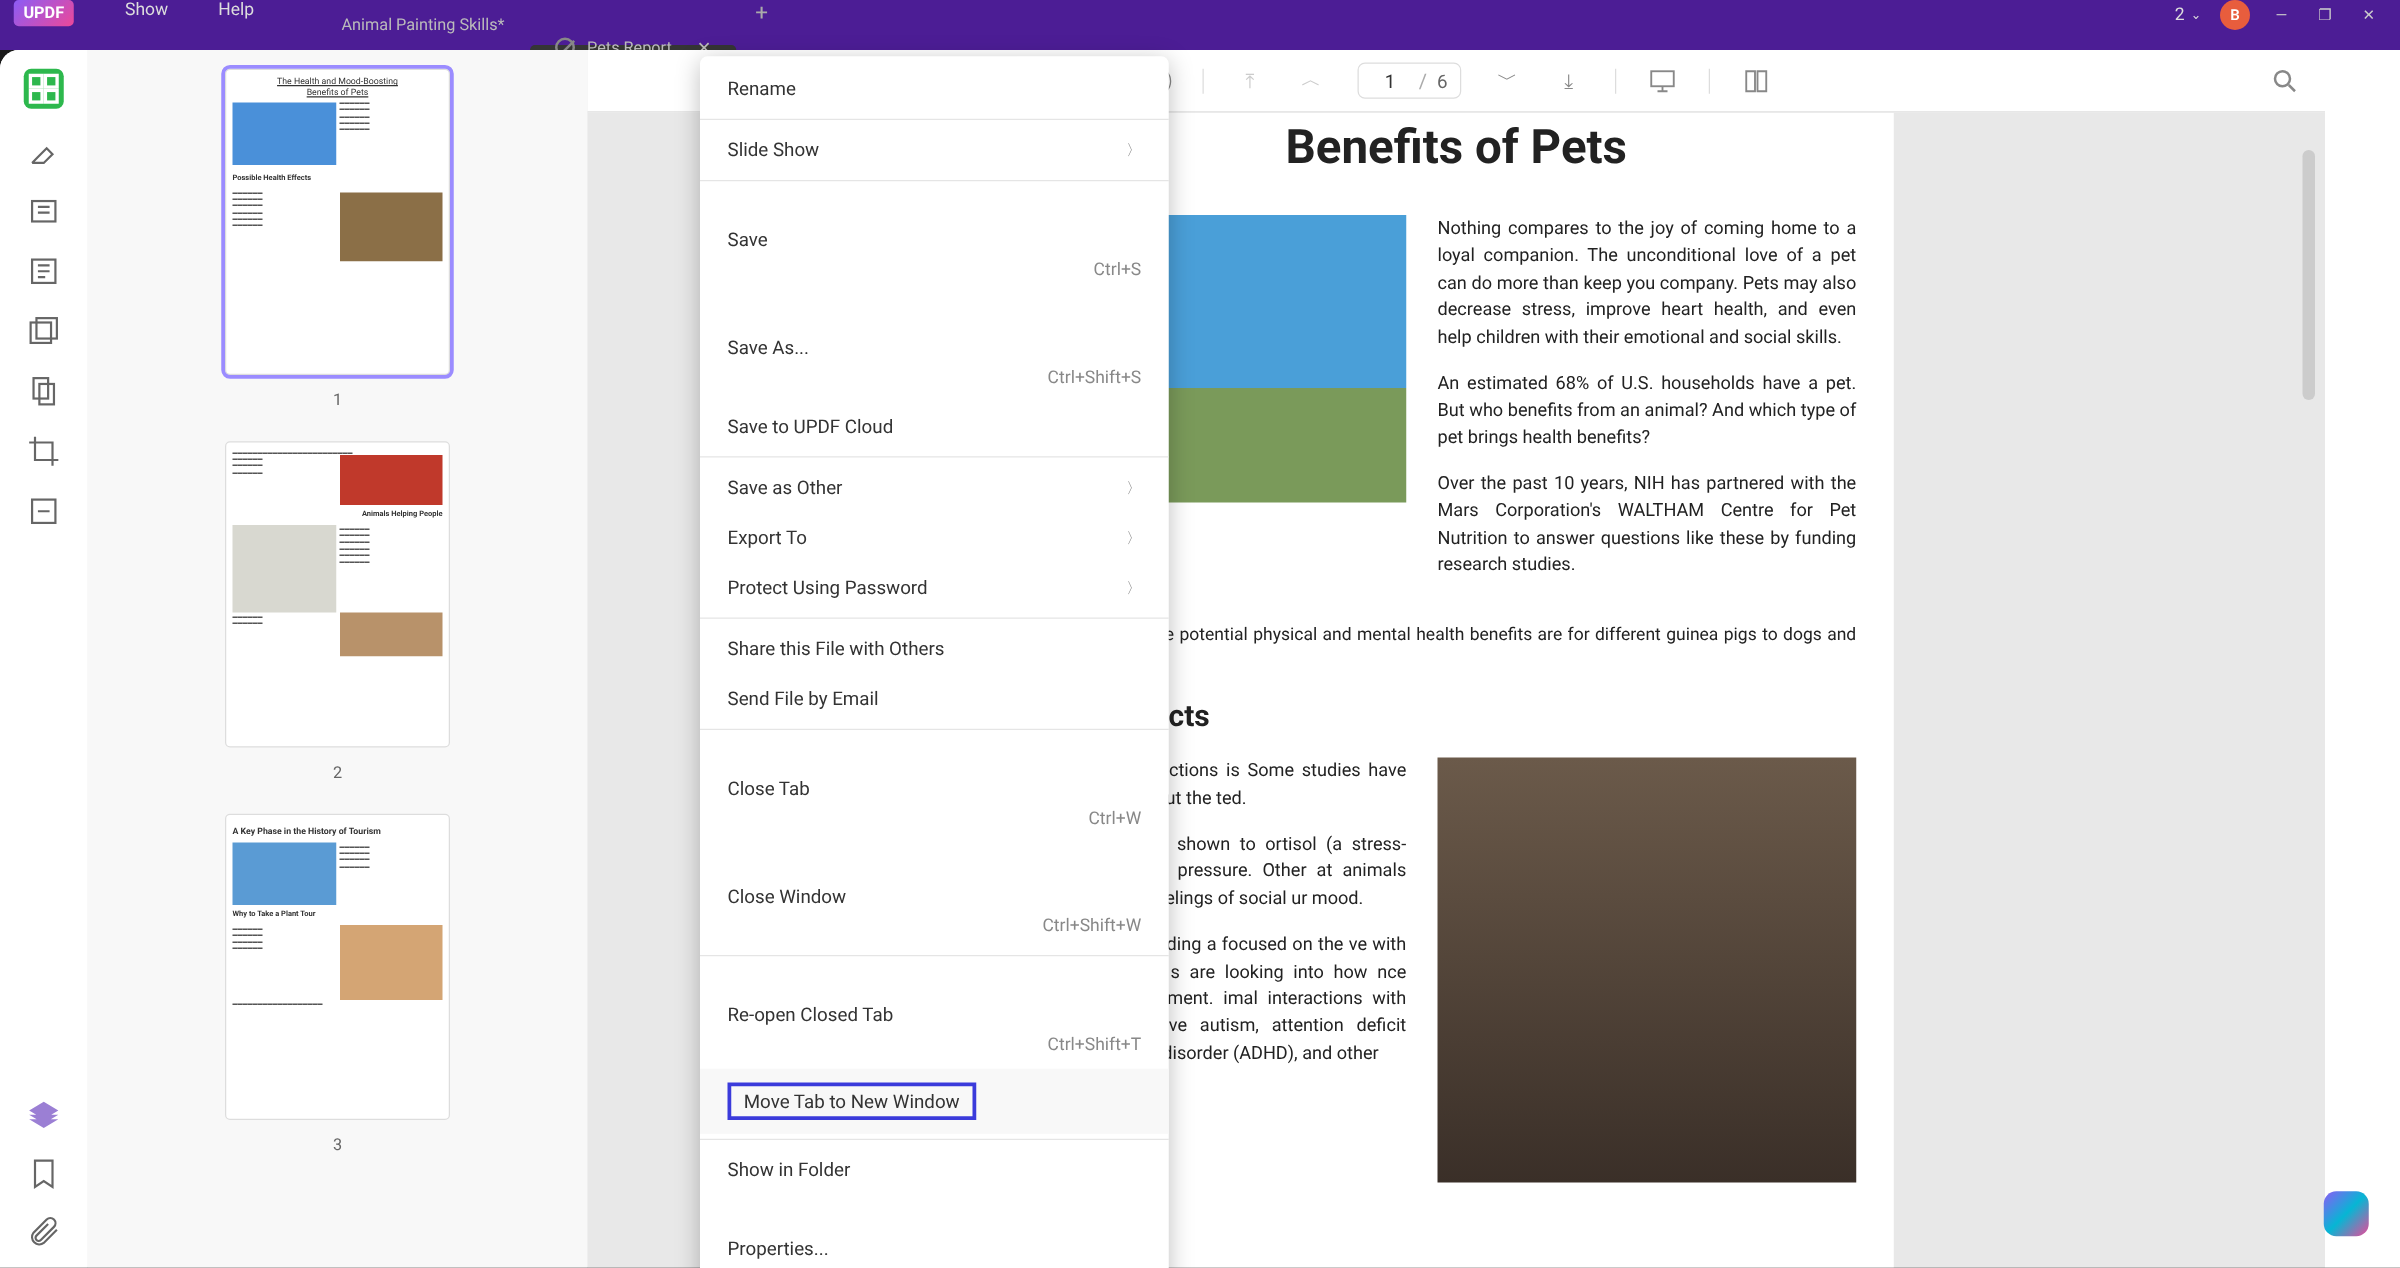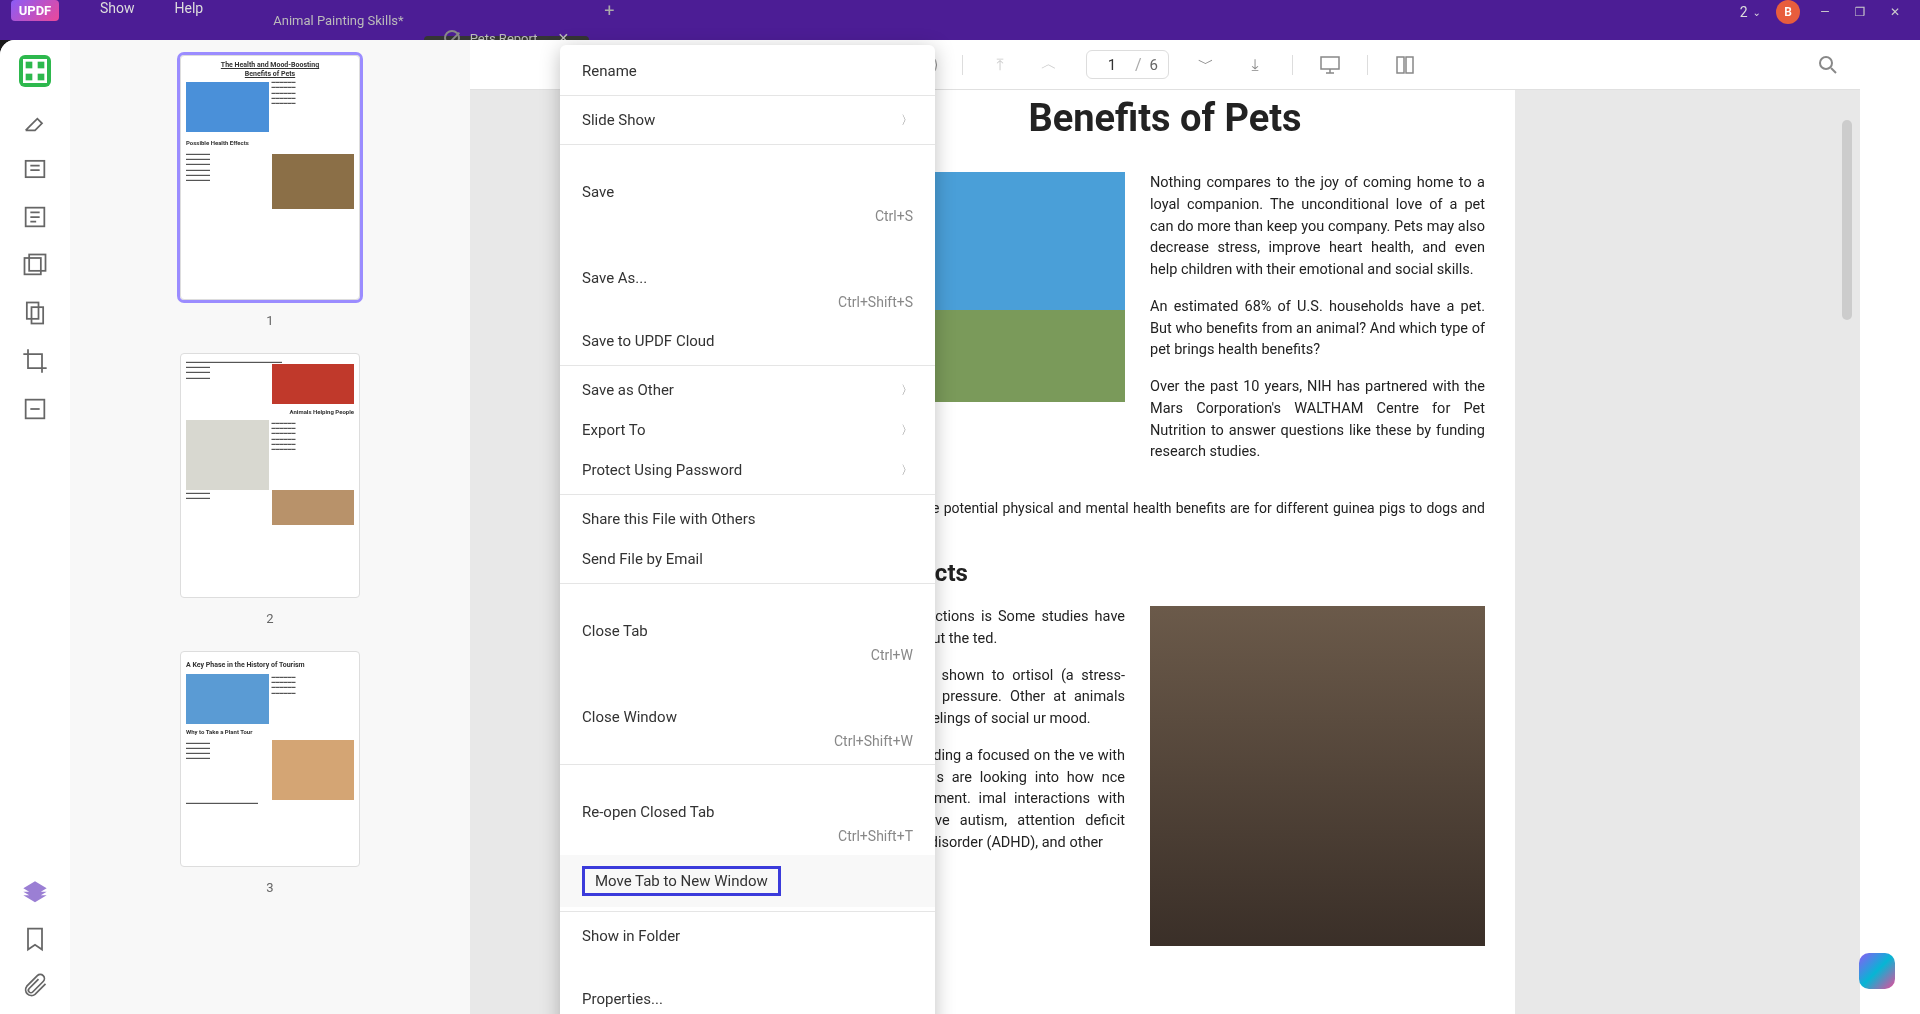--- a/index.html
+++ b/index.html
@@ -27,21 +27,21 @@
 .main { position: absolute; top: 40px; left: 0; right: 0; bottom: 0; background: #f5f5f5; border-radius: 15px 15px 0 0; display: flex; }
 .left-rail { width: 70px; background: #fff; border-radius: 15px 0 0 0; display: flex; flex-direction: column; align-items: center; padding-top: 15px; gap: 20px; }
 .rail-icon { width: 28px; height: 28px; display:flex; align-items:center; justify-content:center; color:#666; font-size:18px;}
 .rail-icon.active { background:#2db84d; color:#fff; border-radius:6px; width:32px; height:32px;}
 .rail-bottom { margin-top: auto; margin-bottom: 15px; display:flex; flex-direction:column; gap:18px; align-items:center;}
 
 .thumbnails { width: 400px; background: #f8f8f8; padding: 15px 60px; overflow-y: auto; display:flex; flex-direction:column; align-items:center; gap:10px;}
 .thumb { width: 180px; background:#fff; border:1px solid #ddd; border-radius:4px; padding:5px; font-size:5px; color:#333; line-height:1.3;}
 .thumb.selected { outline: 3px solid #9b8cff; }
 .thumb-num { text-align:center; font-size:13px; color:#666; margin-top:3px; margin-bottom:15px;}
-.thumb-title { font-size:7px; font-weight:700; text-align:center; text-decoration:underline;}
+.thumb-title { font-size:7px; font-weight:400; text-align:center; text-decoration:underline;}
 .thumb-img { background:#4a90d9; height:50px; margin:3px 0;}
 .thumb-img2 { background:#8b6f47; height:55px; margin:3px 0;}
 .thumb-row { display:flex; gap:3px;}
 .thumb-col { flex:1;}
 .thumb-txt { font-size:4px; color:#555;}
 
 .doc-area { flex: 1; background: #e8e8e8; display: flex; flex-direction: column; }
 .doc-toolbar { height: 50px; background:#fff; border-bottom:1px solid #e0e0e0; display:flex; align-items:center; justify-content:center; gap:25px; position:relative;}
 .tb-btn { width:24px; height:24px; display:flex; align-items:center; justify-content:center; color:#888;}
 .tb-btn.circle { border:1.5px solid #888; border-radius:50%; font-size:16px;}
@@ -214,21 +214,21 @@
           <div class="thumb-col" style="background:#d8d8d0;height:70px"></div>
           <div class="thumb-col thumb-txt">▬▬▬▬▬▬<br>▬▬▬▬▬▬<br>▬▬▬▬▬▬<br>▬▬▬▬▬▬<br>▬▬▬▬▬▬<br>▬▬▬▬▬▬</div>
         </div>
       <div class="thumb-row">
           <div class="thumb-col thumb-txt">▬▬▬▬▬▬<br>▬▬▬▬▬▬</div>
           <div class="thumb-col" style="background:#b8926a;height:35px"></div>
         </div>
     </div>
     <div class="thumb-num">2</div>
 
-    <div class="thumb" style="height:216px">
+    <div class="thumb" style="height:245px">
       <div style="font-size:7px;font-weight:700;margin:4px 0">A Key Phase in the History of Tourism</div>
       <div class="thumb-row">
           <div class="thumb-col" style="background:#5a9bd4;height:50px"></div>
           <div class="thumb-col thumb-txt">▬▬▬▬▬▬<br>▬▬▬▬▬▬<br>▬▬▬▬▬▬<br>▬▬▬▬▬▬</div>
         </div>
       <div style="font-size:6px;font-weight:700;margin:4px 0">Why to Take a Plant Tour</div>
       <div class="thumb-row">
           <div class="thumb-col thumb-txt">▬▬▬▬▬▬<br>▬▬▬▬▬▬<br>▬▬▬▬▬▬<br>▬▬▬▬▬▬</div>
           <div class="thumb-col" style="background:#d4a574;height:60px"></div>
         </div>

